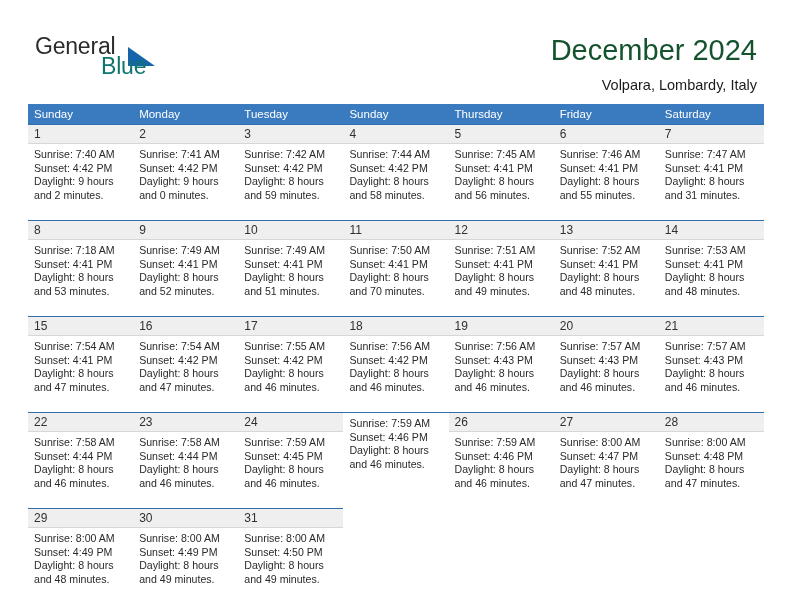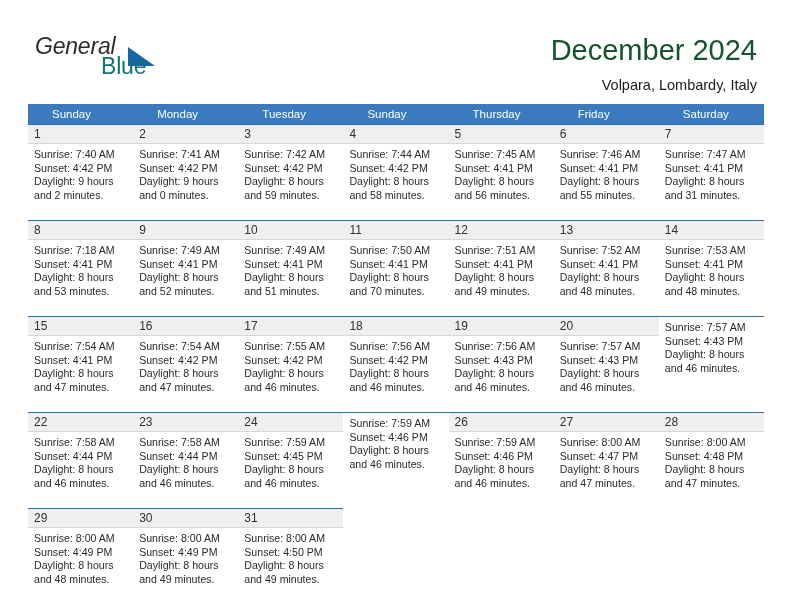--- a/index.html
+++ b/index.html
@@ -32,21 +32,20 @@
     width: 220px;
     height: 56px;
   }
   .logo-general {
     position: absolute;
     left: 0; top: 0;
     font-size: 23px;
     color: #2b2b2b;
     letter-spacing: -0.2px;
     line-height: 26px;
-    font-style: italic;
   }
   .logo-blue {
     position: absolute;
     left: 66px; top: 20px;
     font-size: 23px;
     color: #0f766e;
     letter-spacing: -0.2px;
     line-height: 26px;
   }
   .logo-tri {
@@ -87,25 +86,25 @@
   }
   .weekday-row {
     display: flex;
     width: 736px;
     background: #3a7bbf;
   }
   .weekday {
     flex: 1 1 0;
     height: 20px;
     line-height: 20px;
+    padding-left: 6px;
     color: #ffffff;
     font-size: 11.5px;
     overflow: hidden;
     white-space: nowrap;
-    margin-left: 24px;
   }
 
   .week {
     display: flex;
     width: 736px;
     margin-top: 9px;
   }
   .week:first-of-type { margin-top: 0; }
 
   .cell {
@@ -350,20 +349,21 @@
           <div class="cell">
             <div class="date-band">20</div>
             <div class="cell-body">
               <div class="cell-line">Sunrise: 7:57 AM</div>
               <div class="cell-line">Sunset: 4:43 PM</div>
               <div class="cell-line">Daylight: 8 hours</div>
               <div class="cell-line">and 46 minutes.</div>
             </div>
           </div>
           <div class="cell">
+            <div class="date-band">21</div>
             <div class="cell-body">
               <div class="cell-line">Sunrise: 7:57 AM</div>
               <div class="cell-line">Sunset: 4:43 PM</div>
               <div class="cell-line">Daylight: 8 hours</div>
               <div class="cell-line">and 46 minutes.</div>
             </div>
           </div>
         </div>
         <div class="week">
           <div class="cell">

